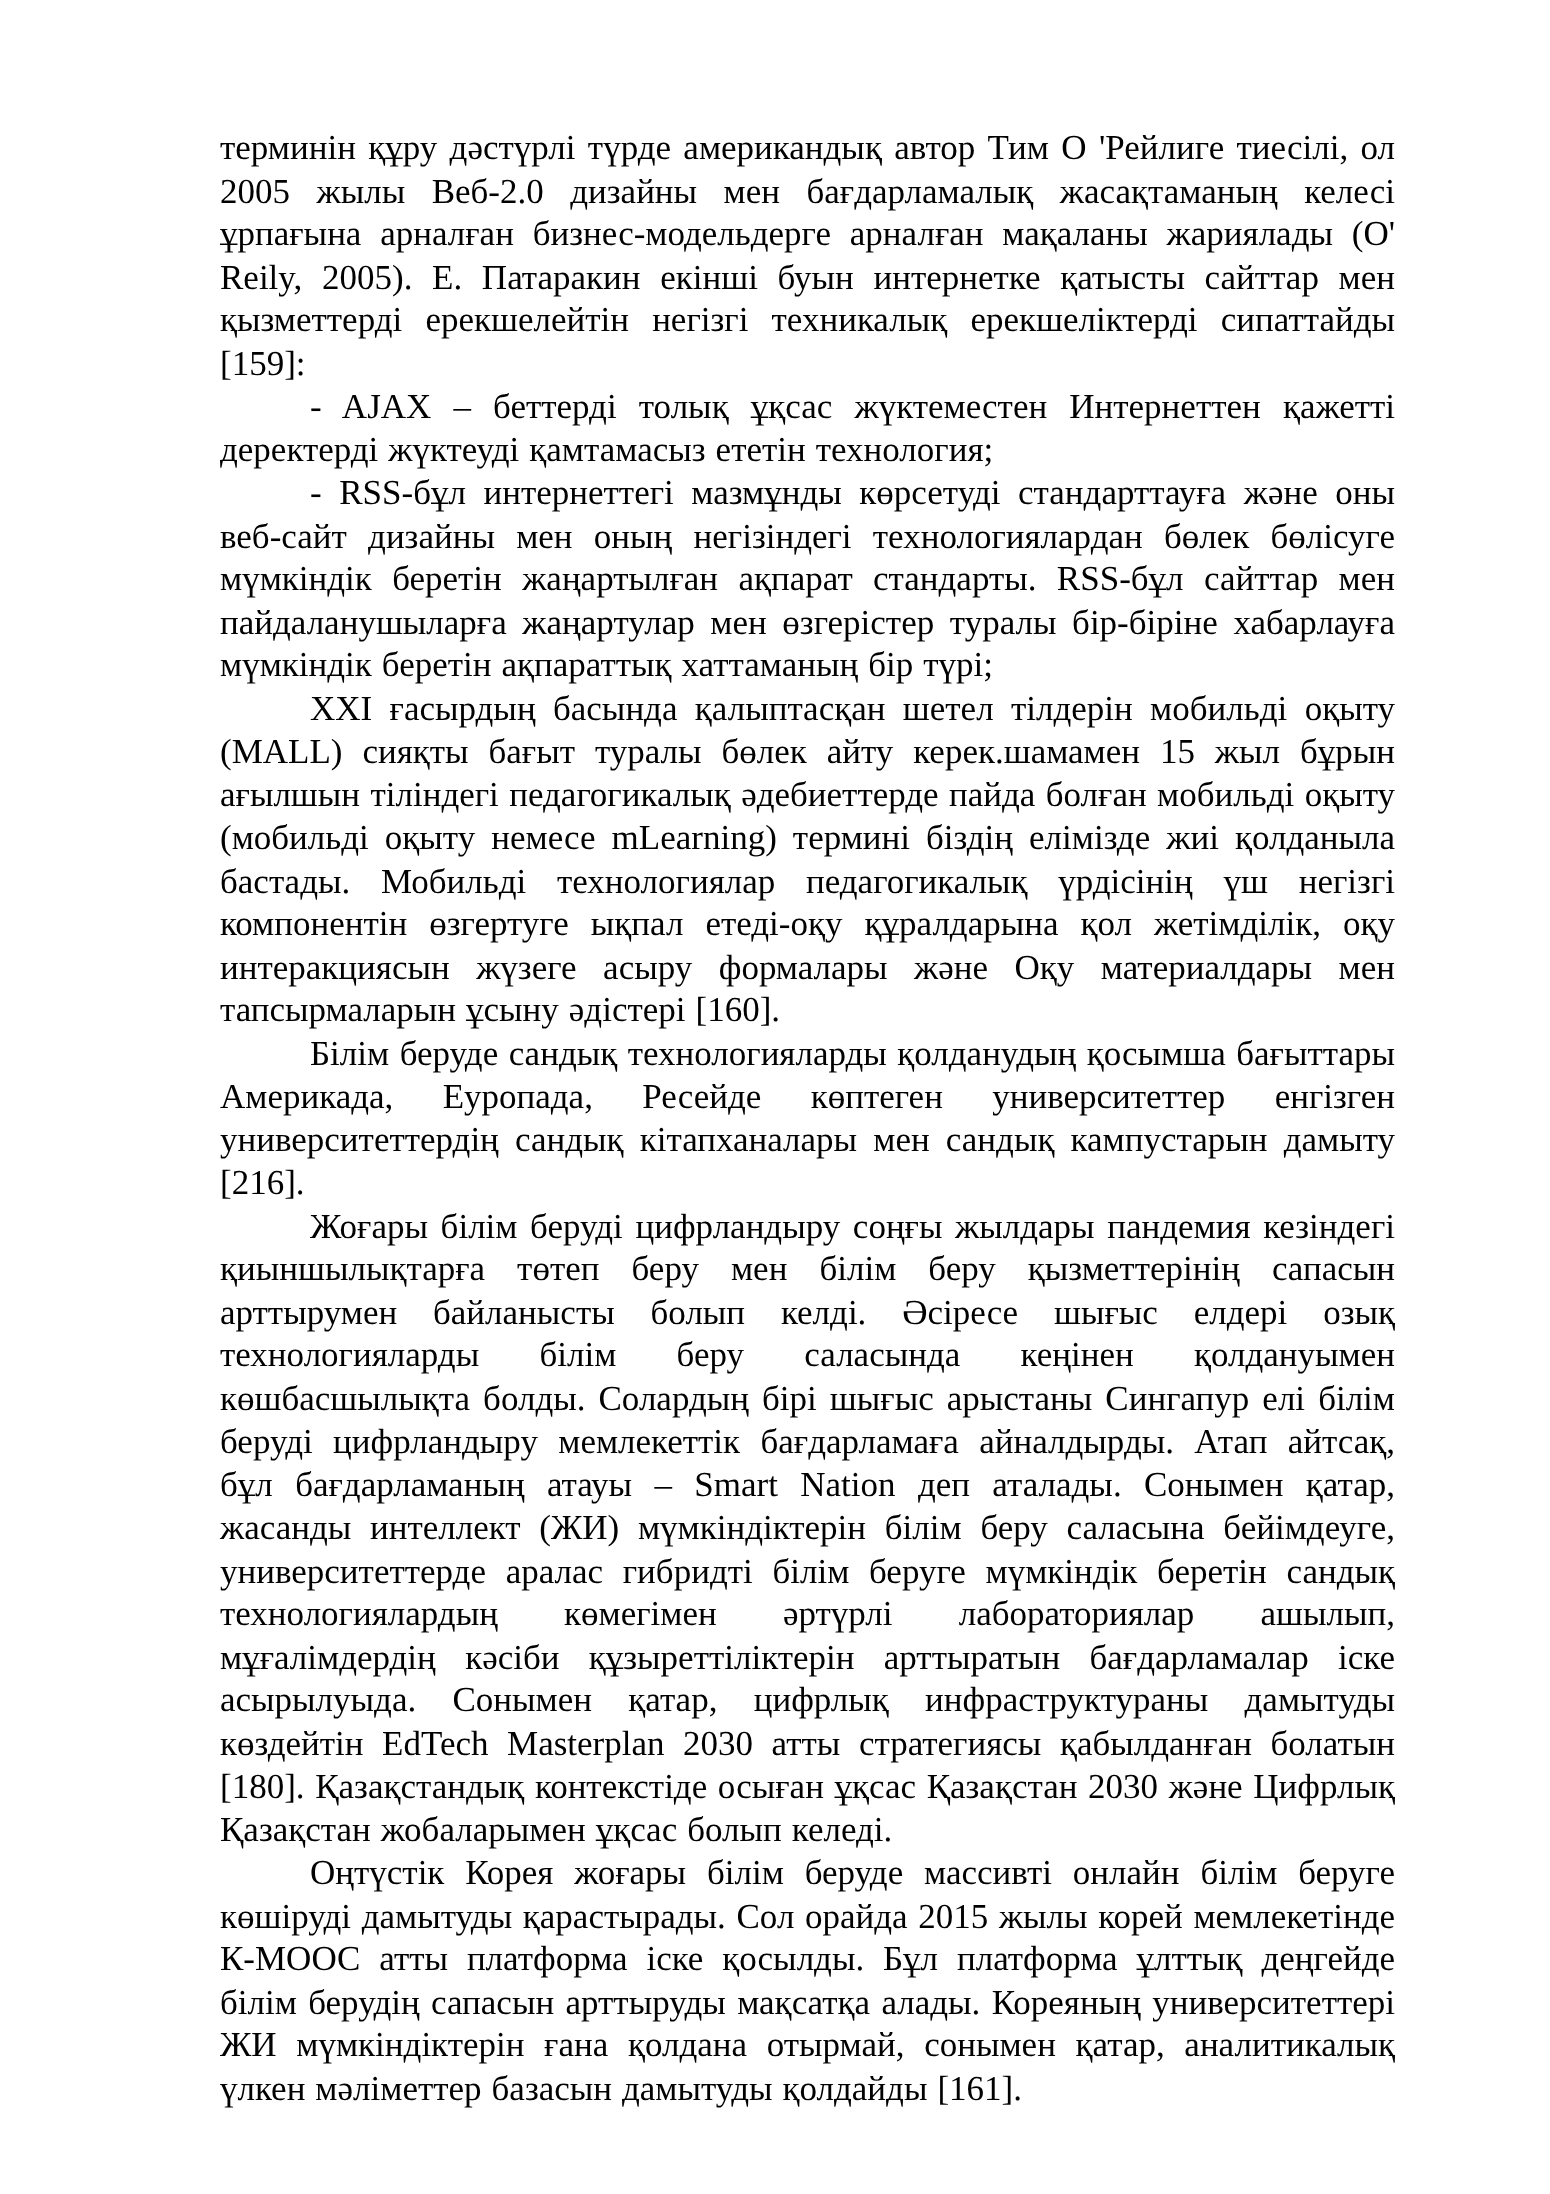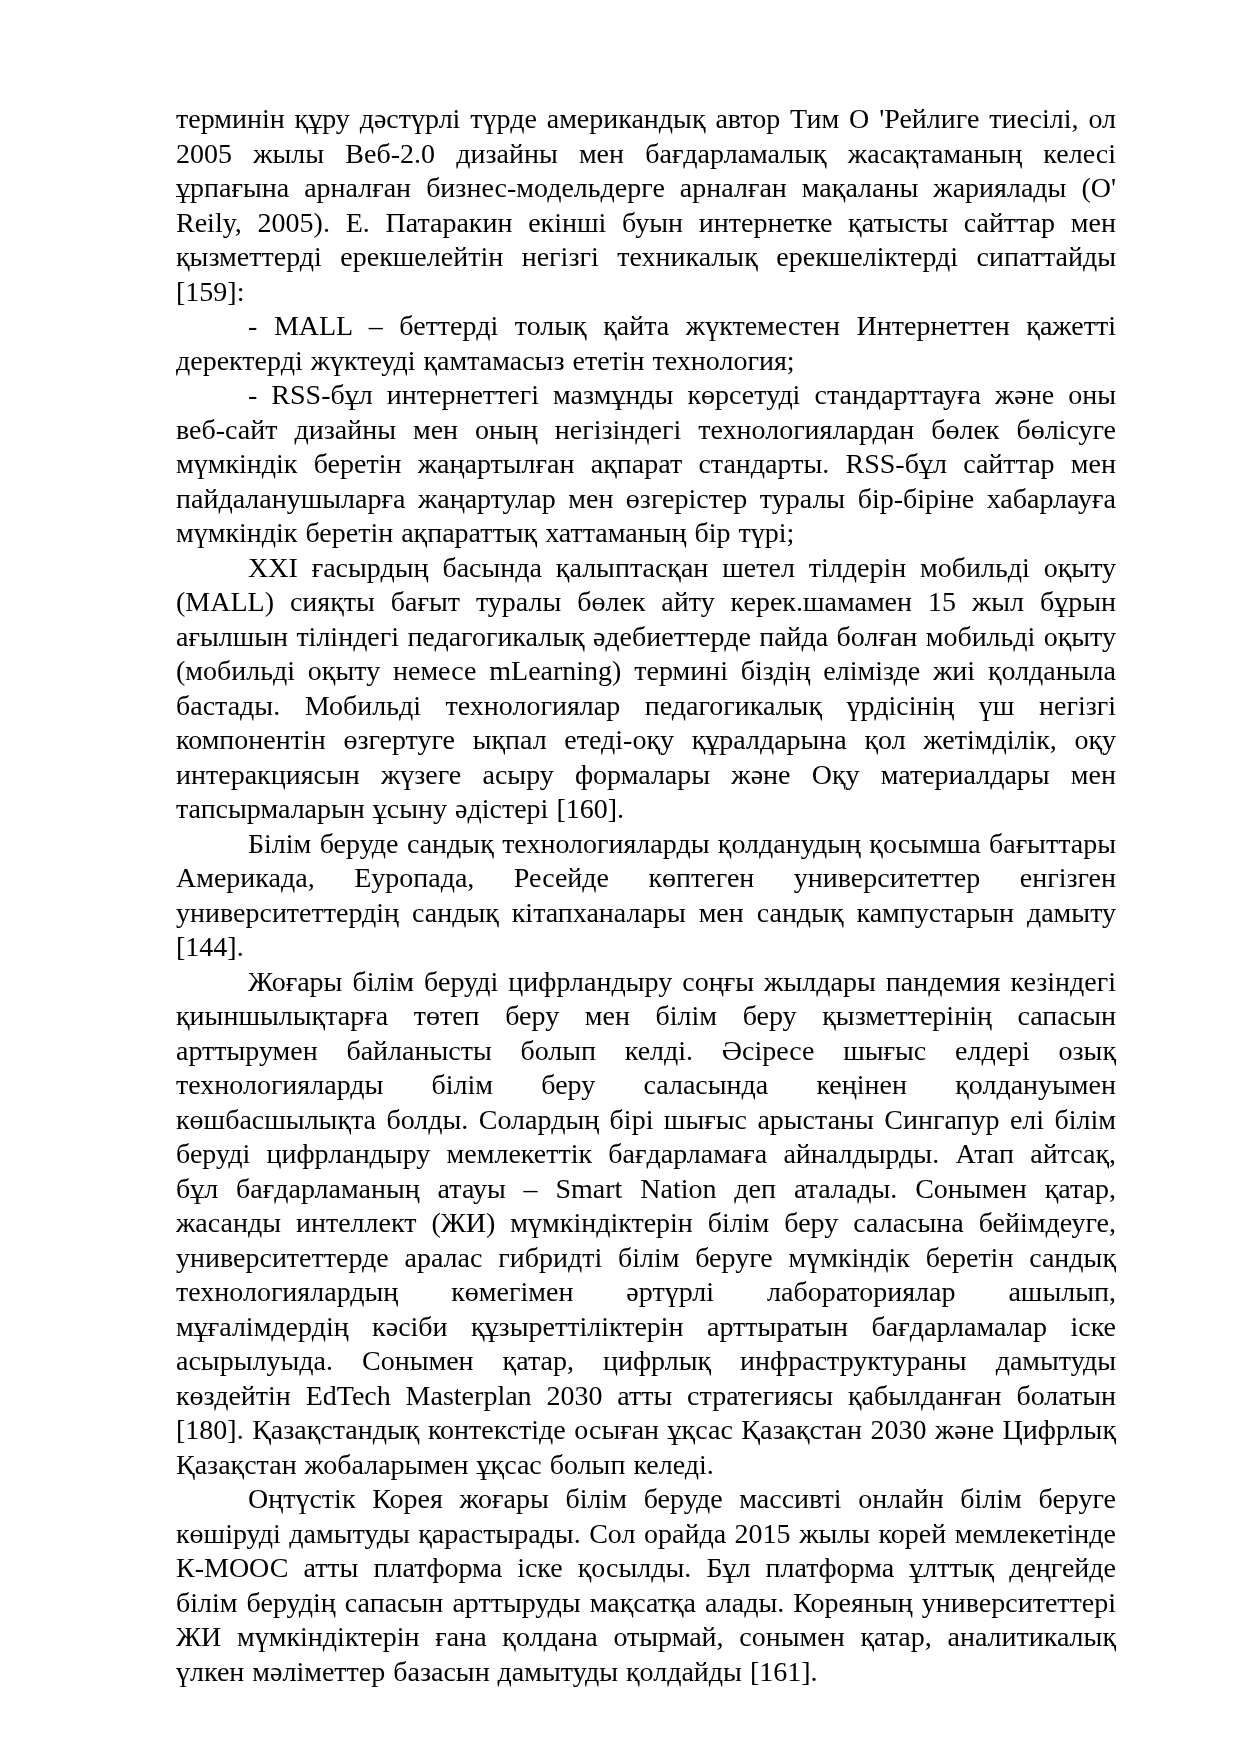--- a/index.html
+++ b/index.html
@@ -43,20 +43,20 @@
     font-size: 26px;
     line-height: 30px;
   }
 </style>
 </head>
 <body>
 
 <div class="page">
   <div class="body-text">
     <p>терминін құру дәстүрлі түрде американдық автор Тим О 'Рейлиге тиесілі, ол 2005 жылы Веб-2.0 дизайны мен бағдарламалық жасақтаманың келесі ұрпағына арналған бизнес-модельдерге арналған мақаланы жариялады (O' Reily, 2005). Е. Патаракин екінші буын интернетке қатысты сайттар мен қызметтерді ерекшелейтін негізгі техникалық ерекшеліктерді сипаттайды [159]:</p>
-    <p class="indent">- MALL – беттерді толық қайта жүктеместен Интернеттен қажетті деректерді жүктеуді қамтамасыз ететін технология;</p>
+    <p class="indent">- AJAX – беттерді толық ұқсас жүктеместен Интернеттен қажетті деректерді жүктеуді қамтамасыз ететін технология;</p>
     <p class="indent">- RSS-бұл интернеттегі мазмұнды көрсетуді стандарттауға және оны веб-сайт дизайны мен оның негізіндегі технологиялардан бөлек бөлісуге мүмкіндік беретін жаңартылған ақпарат стандарты. RSS-бұл сайттар мен пайдаланушыларға жаңартулар мен өзгерістер туралы бір-біріне хабарлауға мүмкіндік беретін ақпараттық хаттаманың бір түрі;</p>
     <p class="indent">XXI ғасырдың басында қалыптасқан шетел тілдерін мобильді оқыту (MALL) сияқты бағыт туралы бөлек айту керек.шамамен 15 жыл бұрын ағылшын тіліндегі педагогикалық әдебиеттерде пайда болған мобильді оқыту (мобильді оқыту немесе mLearning) термині біздің елімізде жиі қолданыла бастады. Мобильді технологиялар педагогикалық үрдісінің үш негізгі компонентін өзгертуге ықпал етеді-оқу құралдарына қол жетімділік, оқу интеракциясын жүзеге асыру формалары және Оқу материалдары мен тапсырмаларын ұсыну әдістері [160].</p>
-    <p class="indent">Білім беруде сандық технологияларды қолданудың қосымша бағыттары Америкада, Еуропада, Ресейде көптеген университеттер енгізген университеттердің сандық кітапханалары мен сандық кампустарын дамыту [144].</p>
+    <p class="indent">Білім беруде сандық технологияларды қолданудың қосымша бағыттары Америкада, Еуропада, Ресейде көптеген университеттер енгізген университеттердің сандық кітапханалары мен сандық кампустарын дамыту [216].</p>
     <p class="indent">Жоғары білім беруді цифрландыру соңғы жылдары пандемия кезіндегі қиыншылықтарға төтеп беру мен білім беру қызметтерінің сапасын арттырумен байланысты болып келді. Әсіресе шығыс елдері озық технологияларды білім беру саласында кеңінен қолдануымен көшбасшылықта болды. Солардың бірі шығыс арыстаны Сингапур елі білім беруді цифрландыру мемлекеттік бағдарламаға айналдырды. Атап айтсақ, бұл бағдарламаның атауы – Smart Nation деп аталады. Сонымен қатар, жасанды интеллект (ЖИ) мүмкіндіктерін білім беру саласына бейімдеуге, университеттерде аралас гибридті білім беруге мүмкіндік беретін сандық технологиялардың көмегімен әртүрлі лабораториялар ашылып, мұғалімдердің кәсіби құзыреттіліктерін арттыратын бағдарламалар іске асырылуыда. Сонымен қатар, цифрлық инфраструктураны дамытуды көздейтін EdTech Masterplan 2030 атты стратегиясы қабылданған болатын [180]. Қазақстандық контекстіде осыған ұқсас Қазақстан 2030 және Цифрлық Қазақстан жобаларымен ұқсас болып келеді.</p>
     <p class="indent">Оңтүстік Корея жоғары білім беруде массивті онлайн білім беруге көшіруді дамытуды қарастырады. Сол орайда 2015 жылы корей мемлекетінде К-МООС атты платформа іске қосылды. Бұл платформа ұлттық деңгейде білім берудің сапасын арттыруды мақсатқа алады. Кореяның университеттері ЖИ мүмкіндіктерін ғана қолдана отырмай, сонымен қатар, аналитикалық үлкен мәліметтер базасын дамытуды қолдайды [161].</p>
   </div>
 </div>
 
 </body></html>

